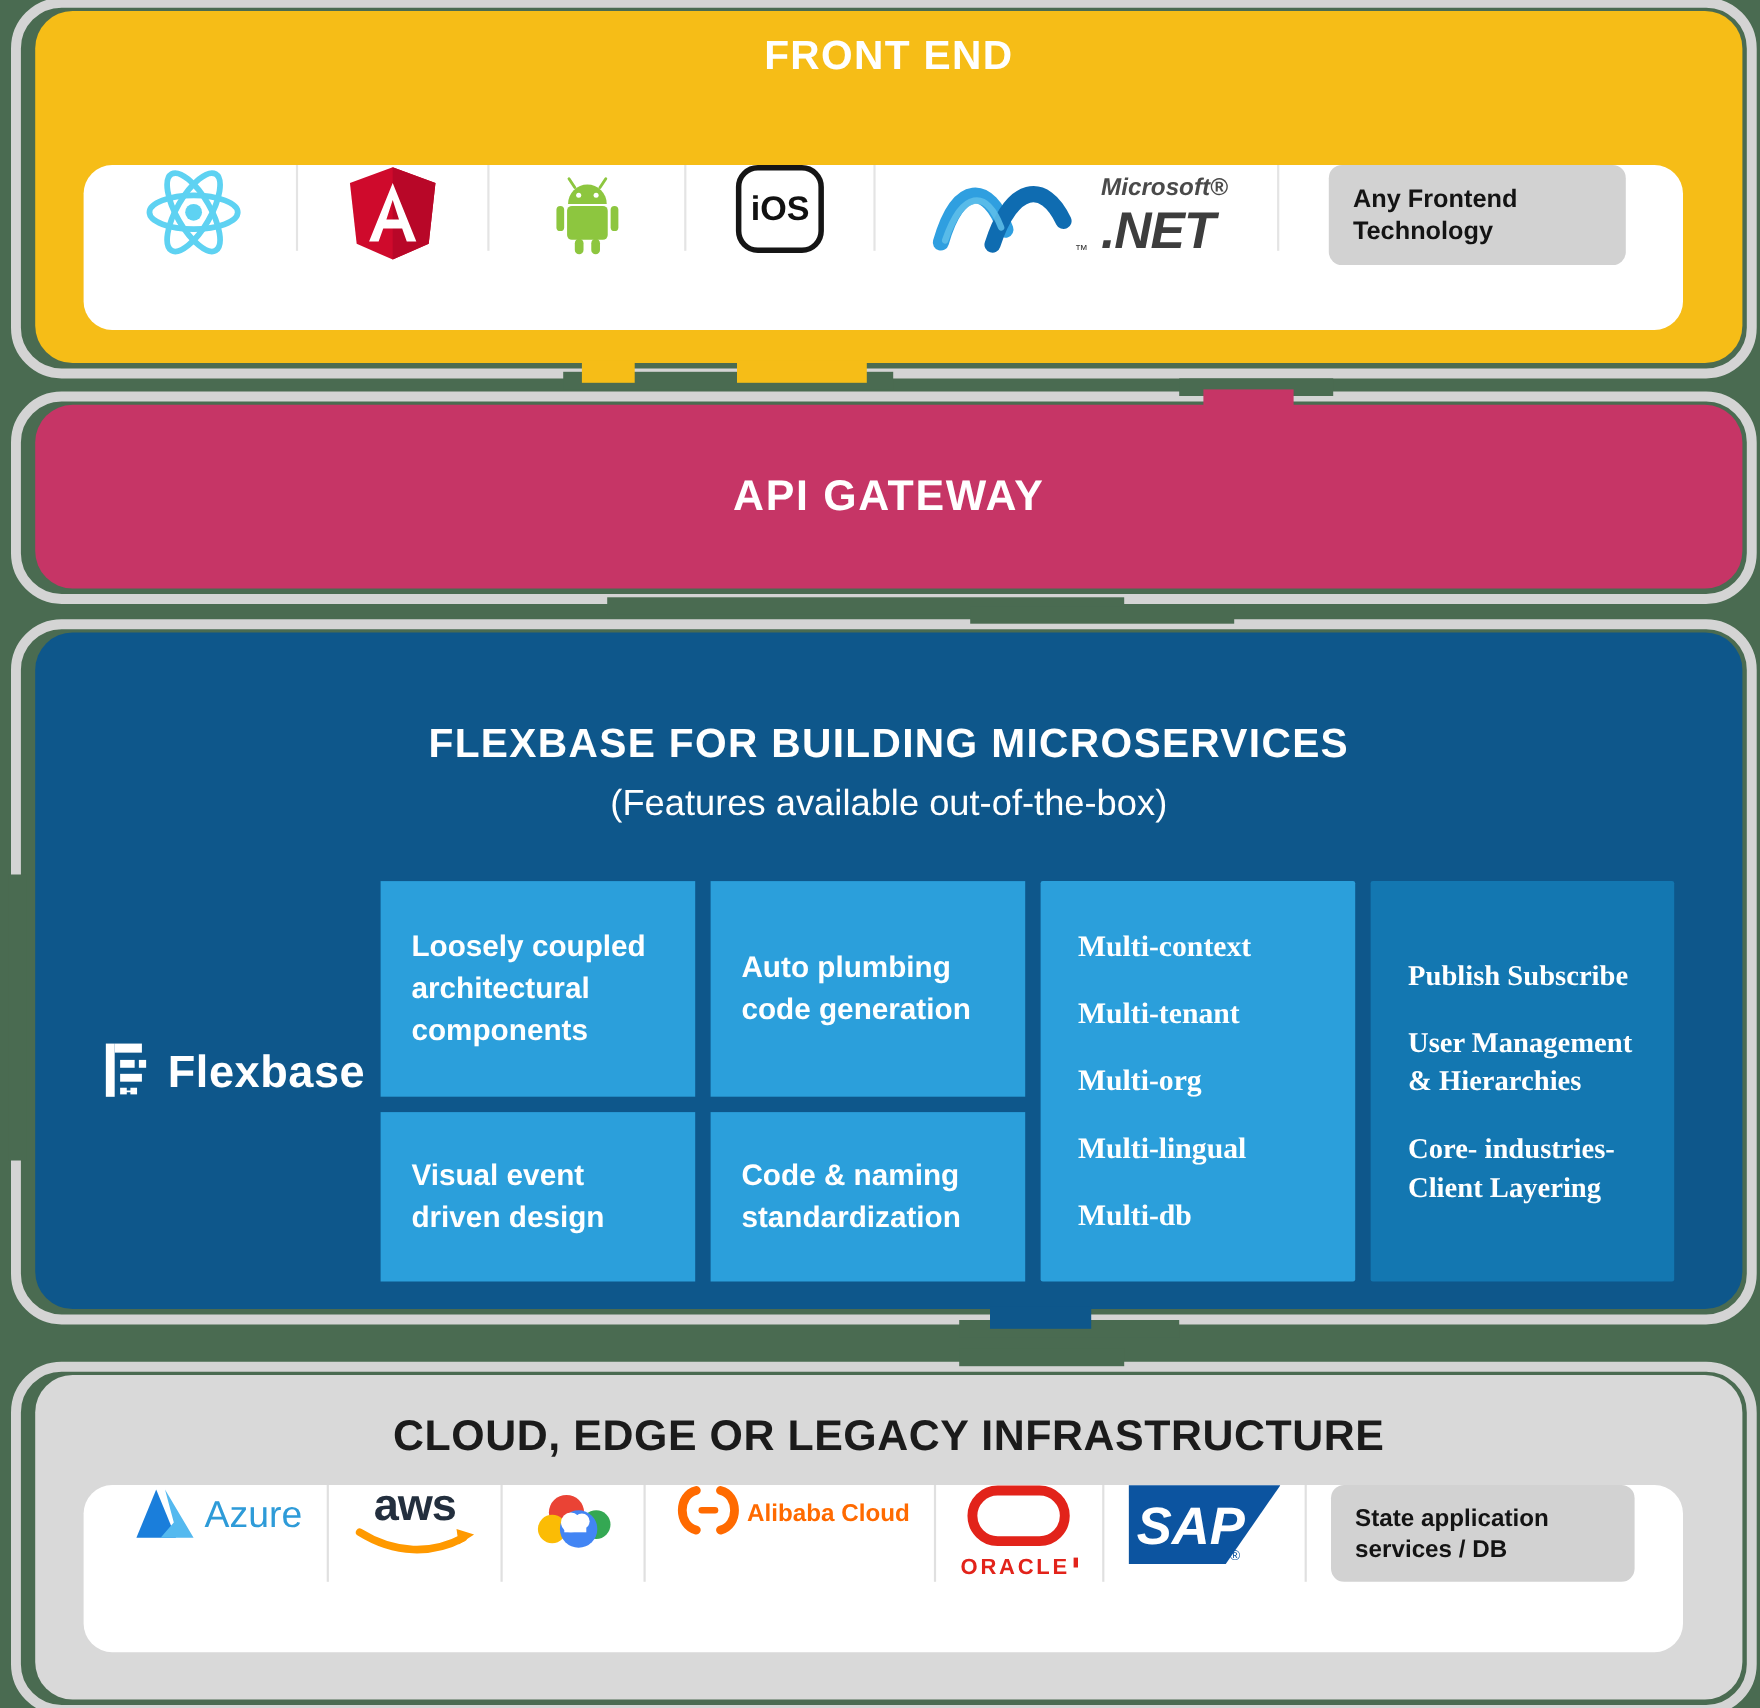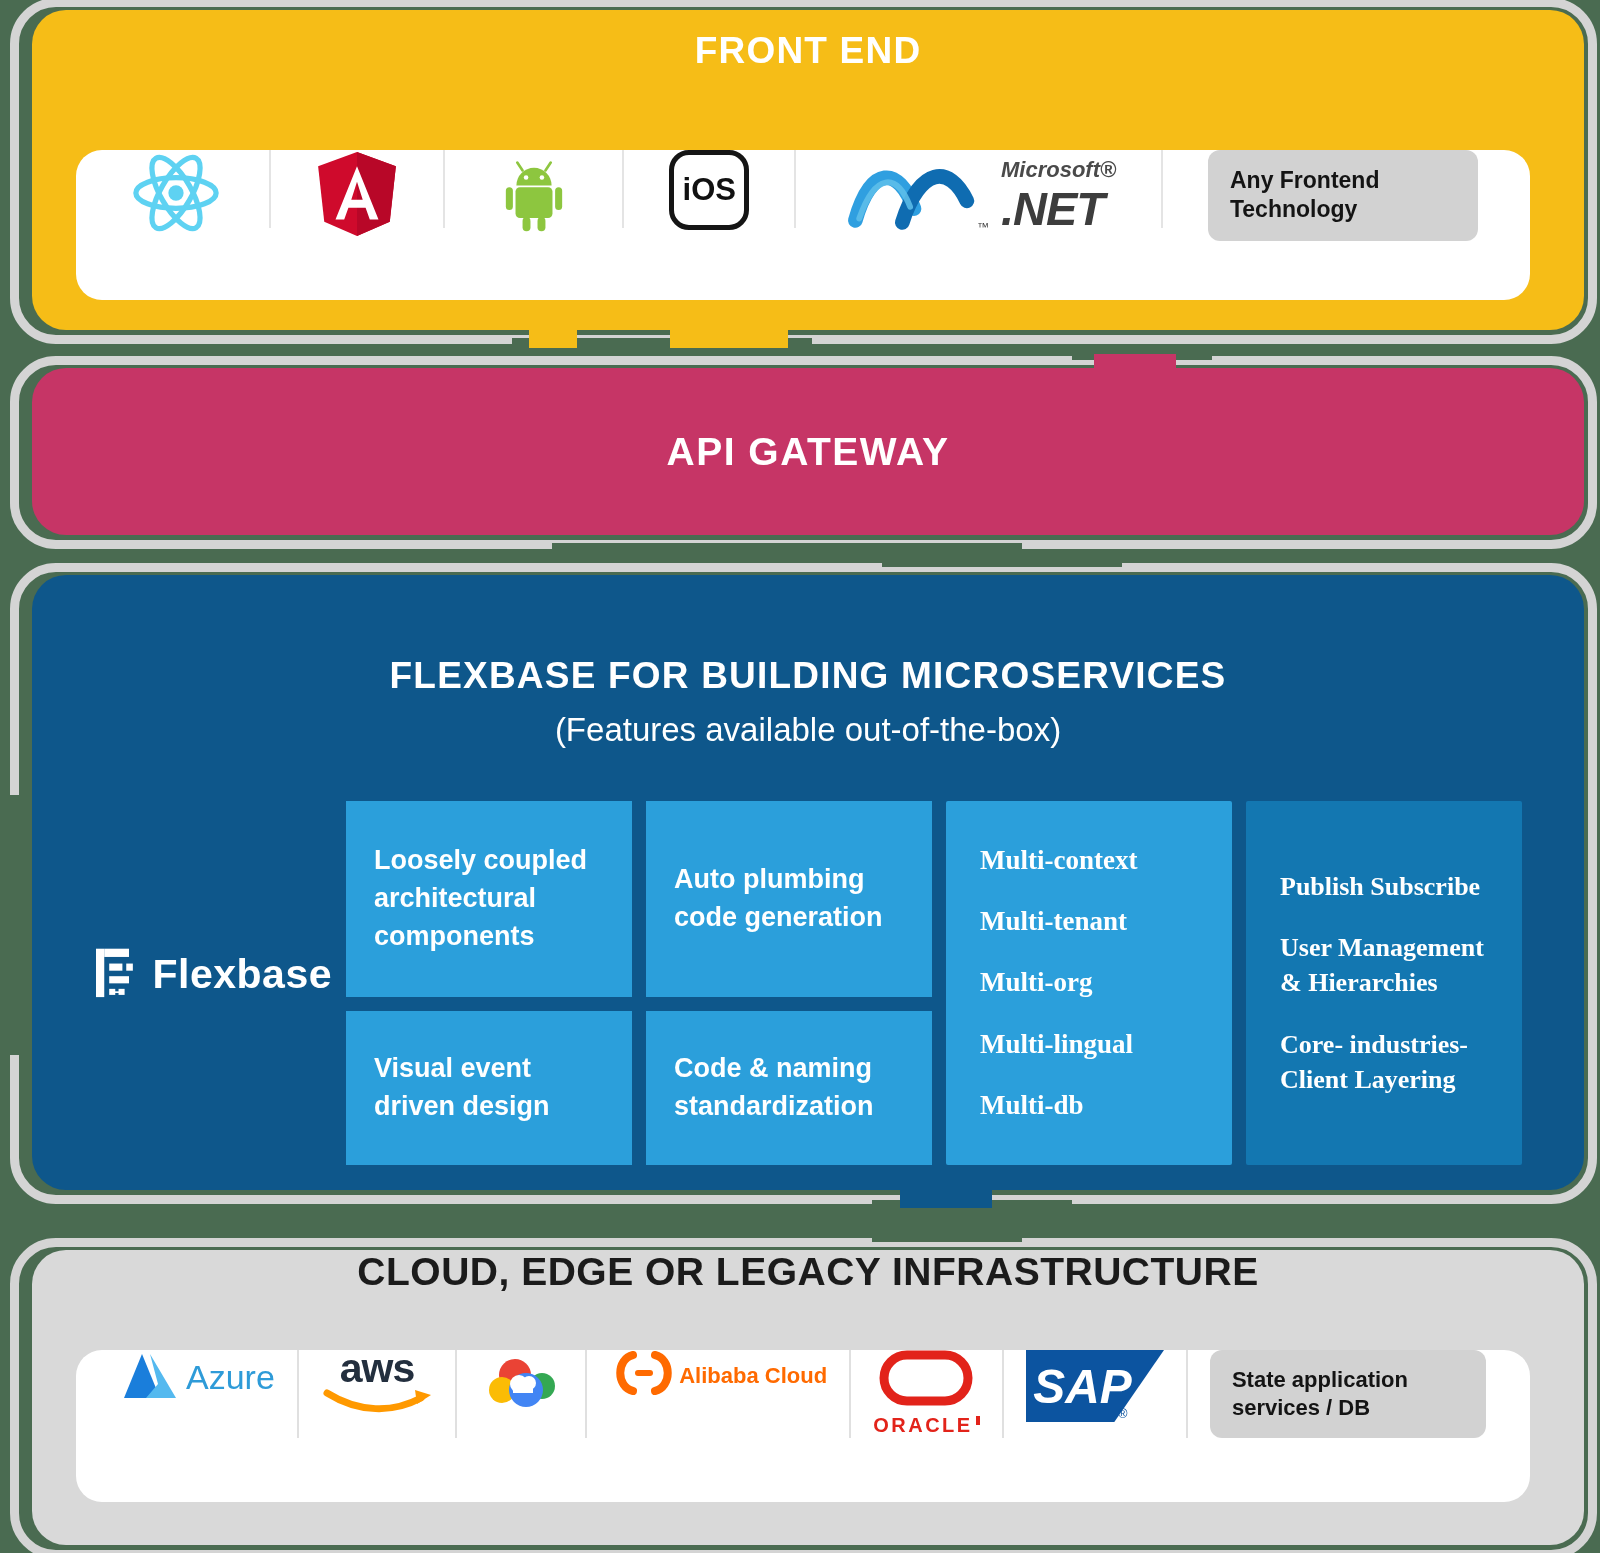--- a/index.html
+++ b/index.html
@@ -54,21 +54,21 @@
   .fbox.r2{height:154px;}
   .tallbox{box-sizing:border-box;height:364px;border-radius:2px;padding:26px 34px;
            display:flex;flex-direction:column;justify-content:center;flex:0 0 auto;}
   .tallbox.multi{width:286px;background:var(--feature-box,#2b9fdb);}
   .tallbox.caps{width:276px;background:var(--capability-box,#1377b1);}
   .tallbox p{margin:13px 0;font-size:27px;font-weight:bold;line-height:1.3;font-family:Liberation Serif, serif;}
   .tallbox.caps p{font-size:26px;line-height:1.35;}
 
   
   .band-infra{margin-top:60px;height:295px;background:var(--infrastructure-band,#d9d9d9);}
-  .band-infra .band-title{font-size:39px;color:#1b1b1b;letter-spacing:0.5px;}
+  .band-infra .band-title{padding-top:34px;font-size:39px;color:#1b1b1b;letter-spacing:0.5px;}
   .band-infra .logo-tray{top:100px;height:152px;padding:0 44px;}
   .band-infra .vdiv{height:88px;background:#e0e0e0;}
   .azure{display:flex;align-items:center;gap:8px;}
   .azure-label{font-size:34px;color:#2e9bd8;}
   .aws{display:flex;flex-direction:column;align-items:center;}
   .aws-label{font-size:41px;font-weight:bold;color:#232f3e;line-height:0.9;letter-spacing:-1px;}
   .alibaba{display:flex;flex-direction:row;align-items:center;}
   .alibaba-label{font-size:22px;font-weight:bold;color:#ff6a00;margin-top:6px;}
   .oracle{display:flex;flex-direction:column;align-items:center;}
   .oracle-row{display:flex;align-items:flex-start;margin-top:8px;}

